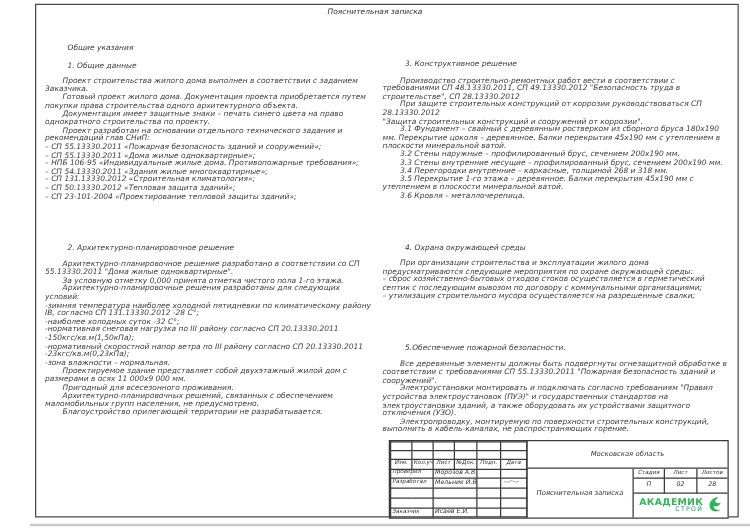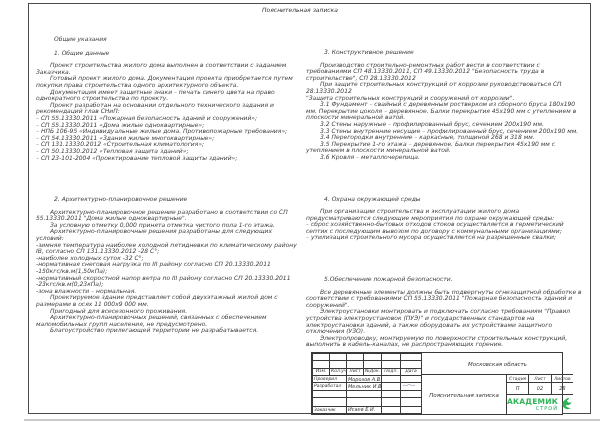--- a/index.html
+++ b/index.html
@@ -23,21 +23,21 @@
   .col-left{left:36px;top:36px;width:262px;}
   .col-right{left:306px;top:42px;width:276px;}
   .doc-heading{margin:0 0 0 18px;}
   .sec-title{margin:9px 0 6px 18px;}
   .sec-title.first{margin-top:7px;}
   .col p{margin:0;text-indent:14px;}
   .col .li{margin:0;text-indent:0;}
   .gap-lg{height:26px;}
   
   .stamp{
-    position:absolute;left:311px;top:352px;width:252px;height:63px;
+    position:absolute;left:311px;top:352px;width:272px;height:63px;
     display:flex;box-sizing:border-box;border:1px solid #3a3a3a;background:#fff;
     font-style:italic;color:#333;
   }
   .stamp table{border-collapse:collapse;table-layout:fixed;}
   .stamp td{
     border:1px solid #3a3a3a;padding:0 1px;font-size:4.5px;line-height:1;
     overflow:hidden;white-space:nowrap;font-style:italic;height:6px;
   }
   .stamp-left{width:109px;flex:0 0 109px;}
   .stamp-left table{width:109px;height:61px;}

